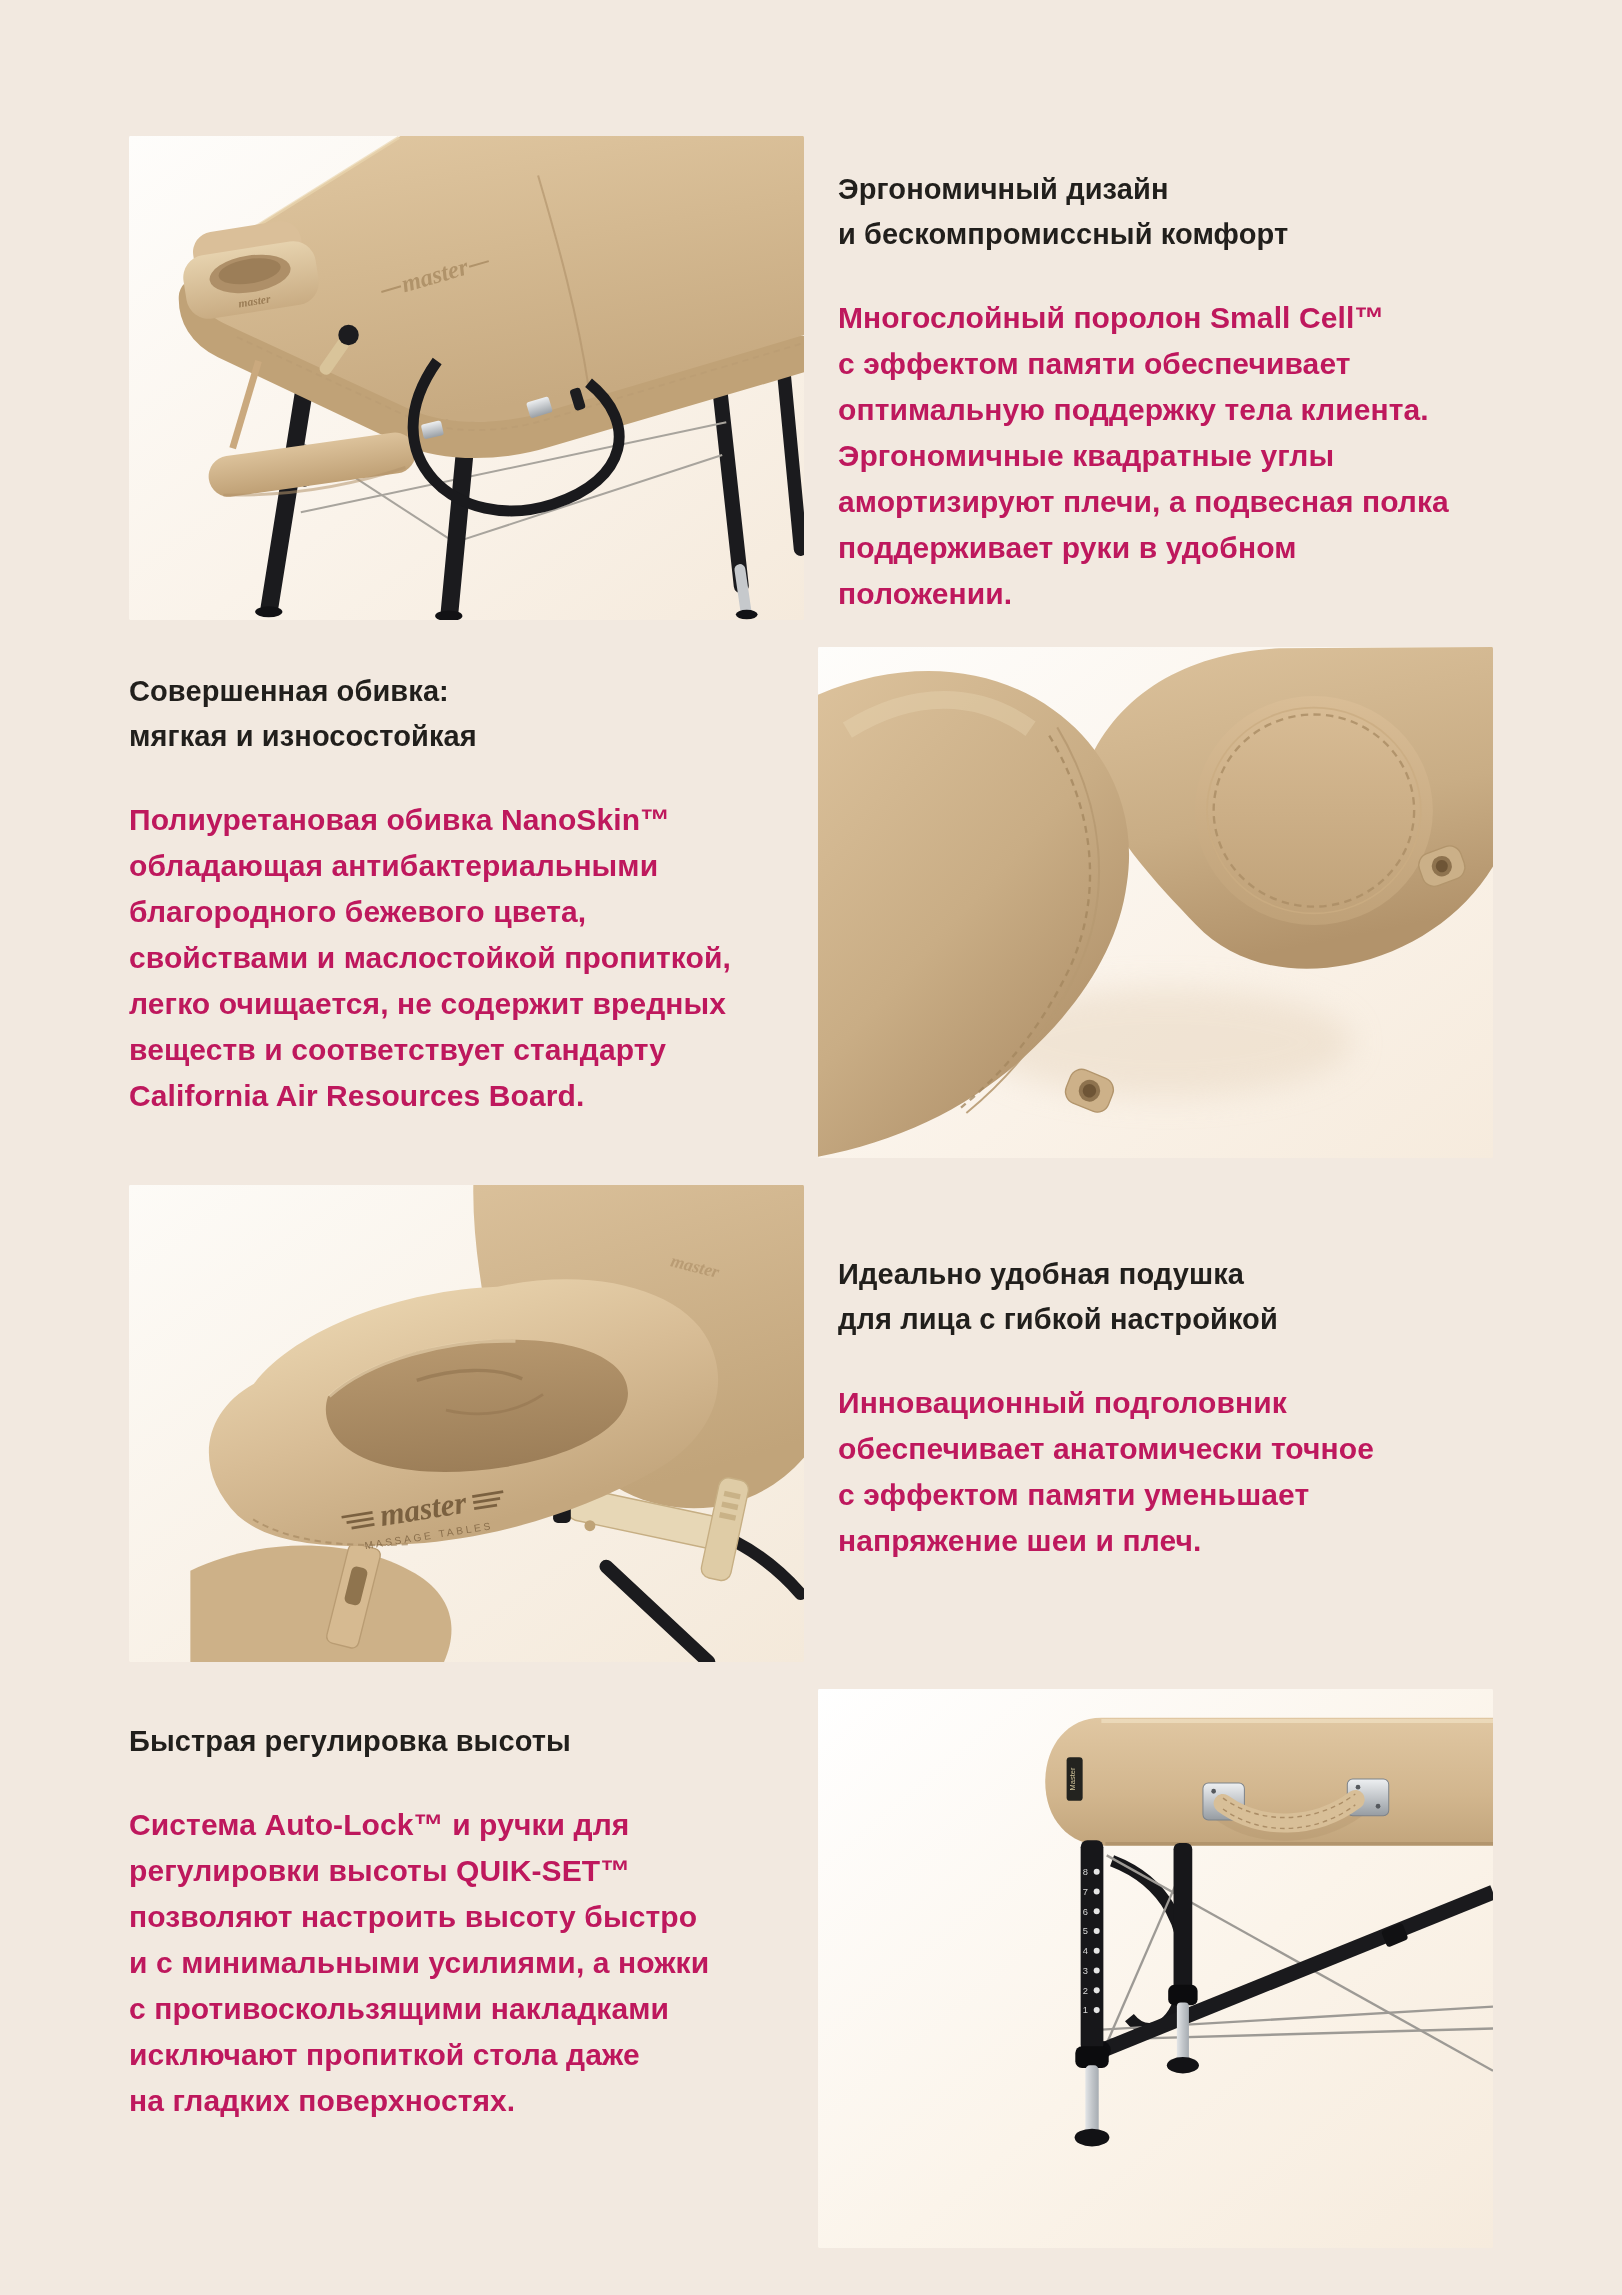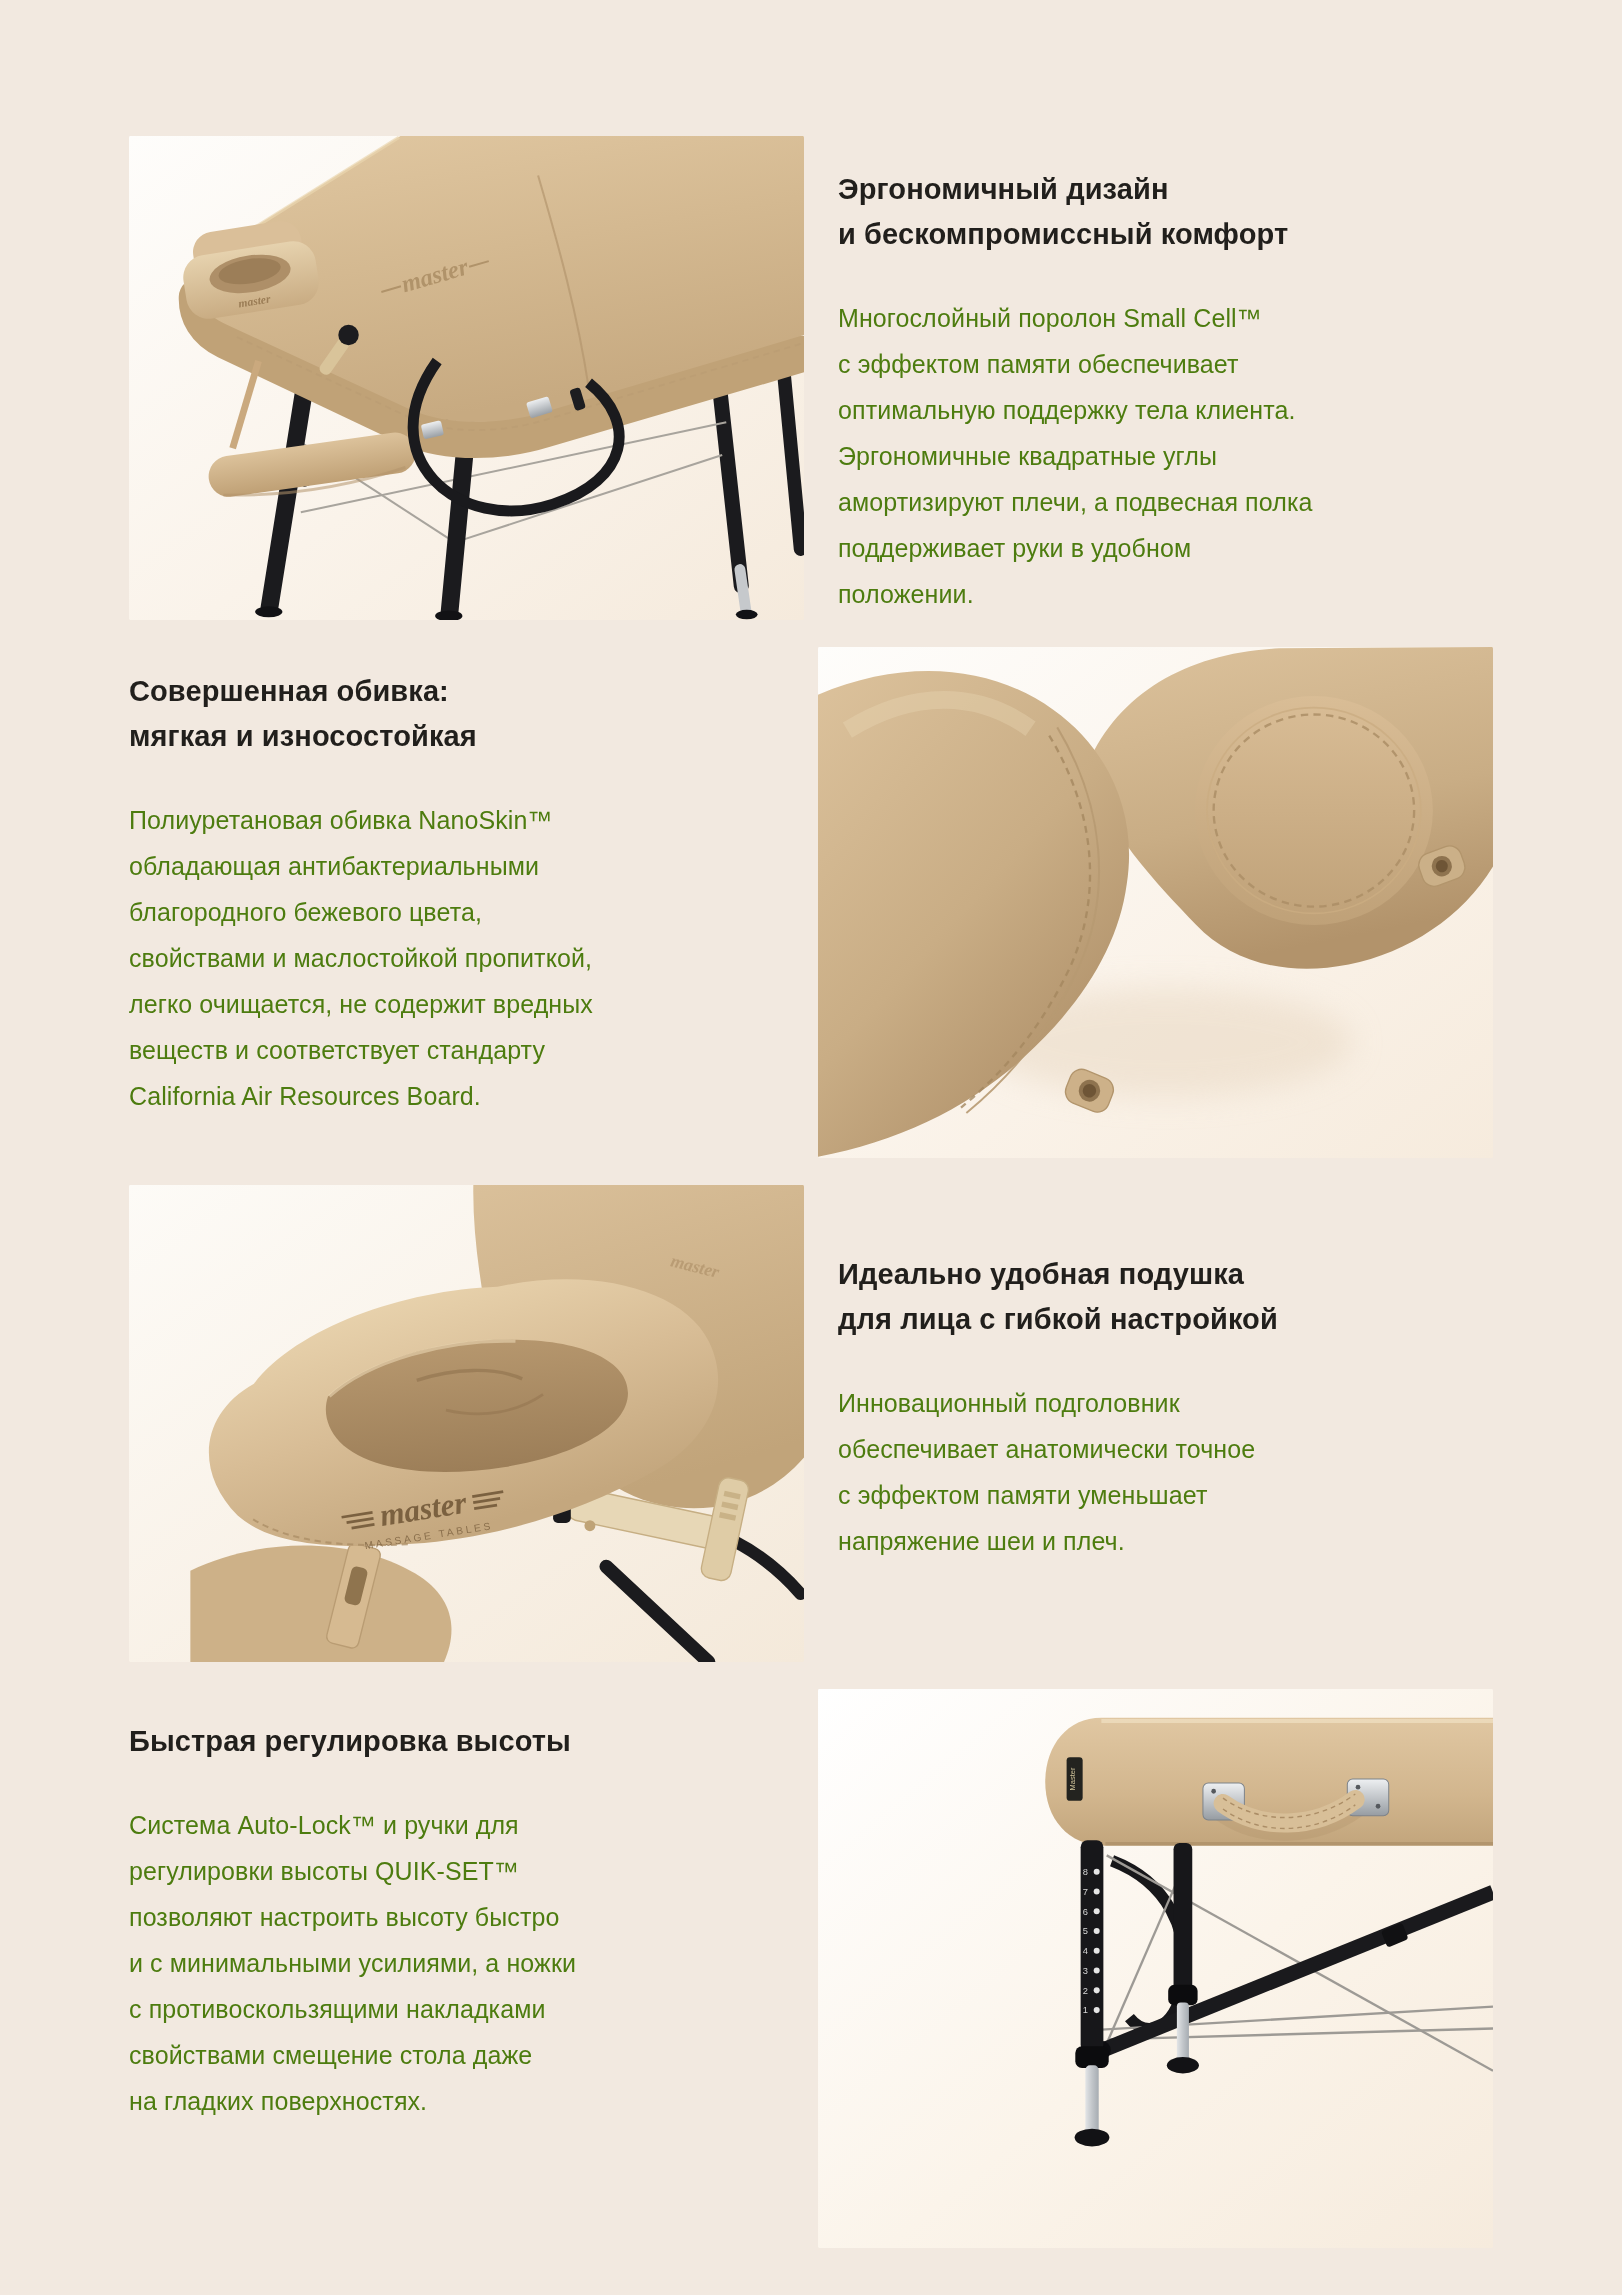--- a/index.html
+++ b/index.html
@@ -16,21 +16,21 @@
   .photo{position:relative;overflow:hidden;border-radius:1.4px;}
   .photo svg{display:block;width:100%;height:100%;}
   .text{box-sizing:border-box;}
   .text.right{padding-left:20.4px;}
   .t1{padding-top:31px;}
   .t2{padding-top:22px;}
   .t3{padding-top:67px;}
   .t4{padding-top:30px;}
   h2{margin:0 0 38px 0;font-size:29px;line-height:45px;font-weight:700;color:#211f1c;letter-spacing:0.1px;}
   .hl{white-space:nowrap;}
-  .body-text{font-size:25px;line-height:46px;font-weight:400;color:#4d7c0f;letter-spacing:0.1px;}
+  .body-text{font-size:30px;line-height:46px;font-weight:700;color:#be185d;letter-spacing:0.1px;}
   .bl{white-space:nowrap;}
   text{font-family:"Liberation Sans",sans-serif;}
   .logo-serif{font-family:"Liberation Serif",serif;font-style:italic;font-weight:bold;}
 </style>
 </head>
 <body>
 
 <div class="page">
   <div class="content">
 
@@ -290,21 +290,21 @@
     <section class="text t4">
       <h2>
         <div class="hl">Быстрая регулировка высоты</div>
       </h2>
       <div class="body-text">
         <div class="bl">Система Auto-Lock™ и ручки для</div>
         <div class="bl">регулировки высоты QUIK-SET™</div>
         <div class="bl">позволяют настроить высоту быстро</div>
         <div class="bl">и с минимальными усилиями, а ножки</div>
         <div class="bl">с противоскользящими накладками</div>
-        <div class="bl">свойствами смещение стола даже</div>
+        <div class="bl">исключают пропиткой стола даже</div>
         <div class="bl">на гладких поверхностях.</div>
       </div>
     </section>
 
     <div class="photo">
       <svg viewBox="0 0 1010 820" preserveAspectRatio="none">
         <defs>
           <linearGradient id="p4bg" x1="0" y1="0" x2="1" y2="1">
             <stop offset="0" stop-color="#ffffff"></stop>
               <stop offset=".55" stop-color="#fbf4ea"></stop>

